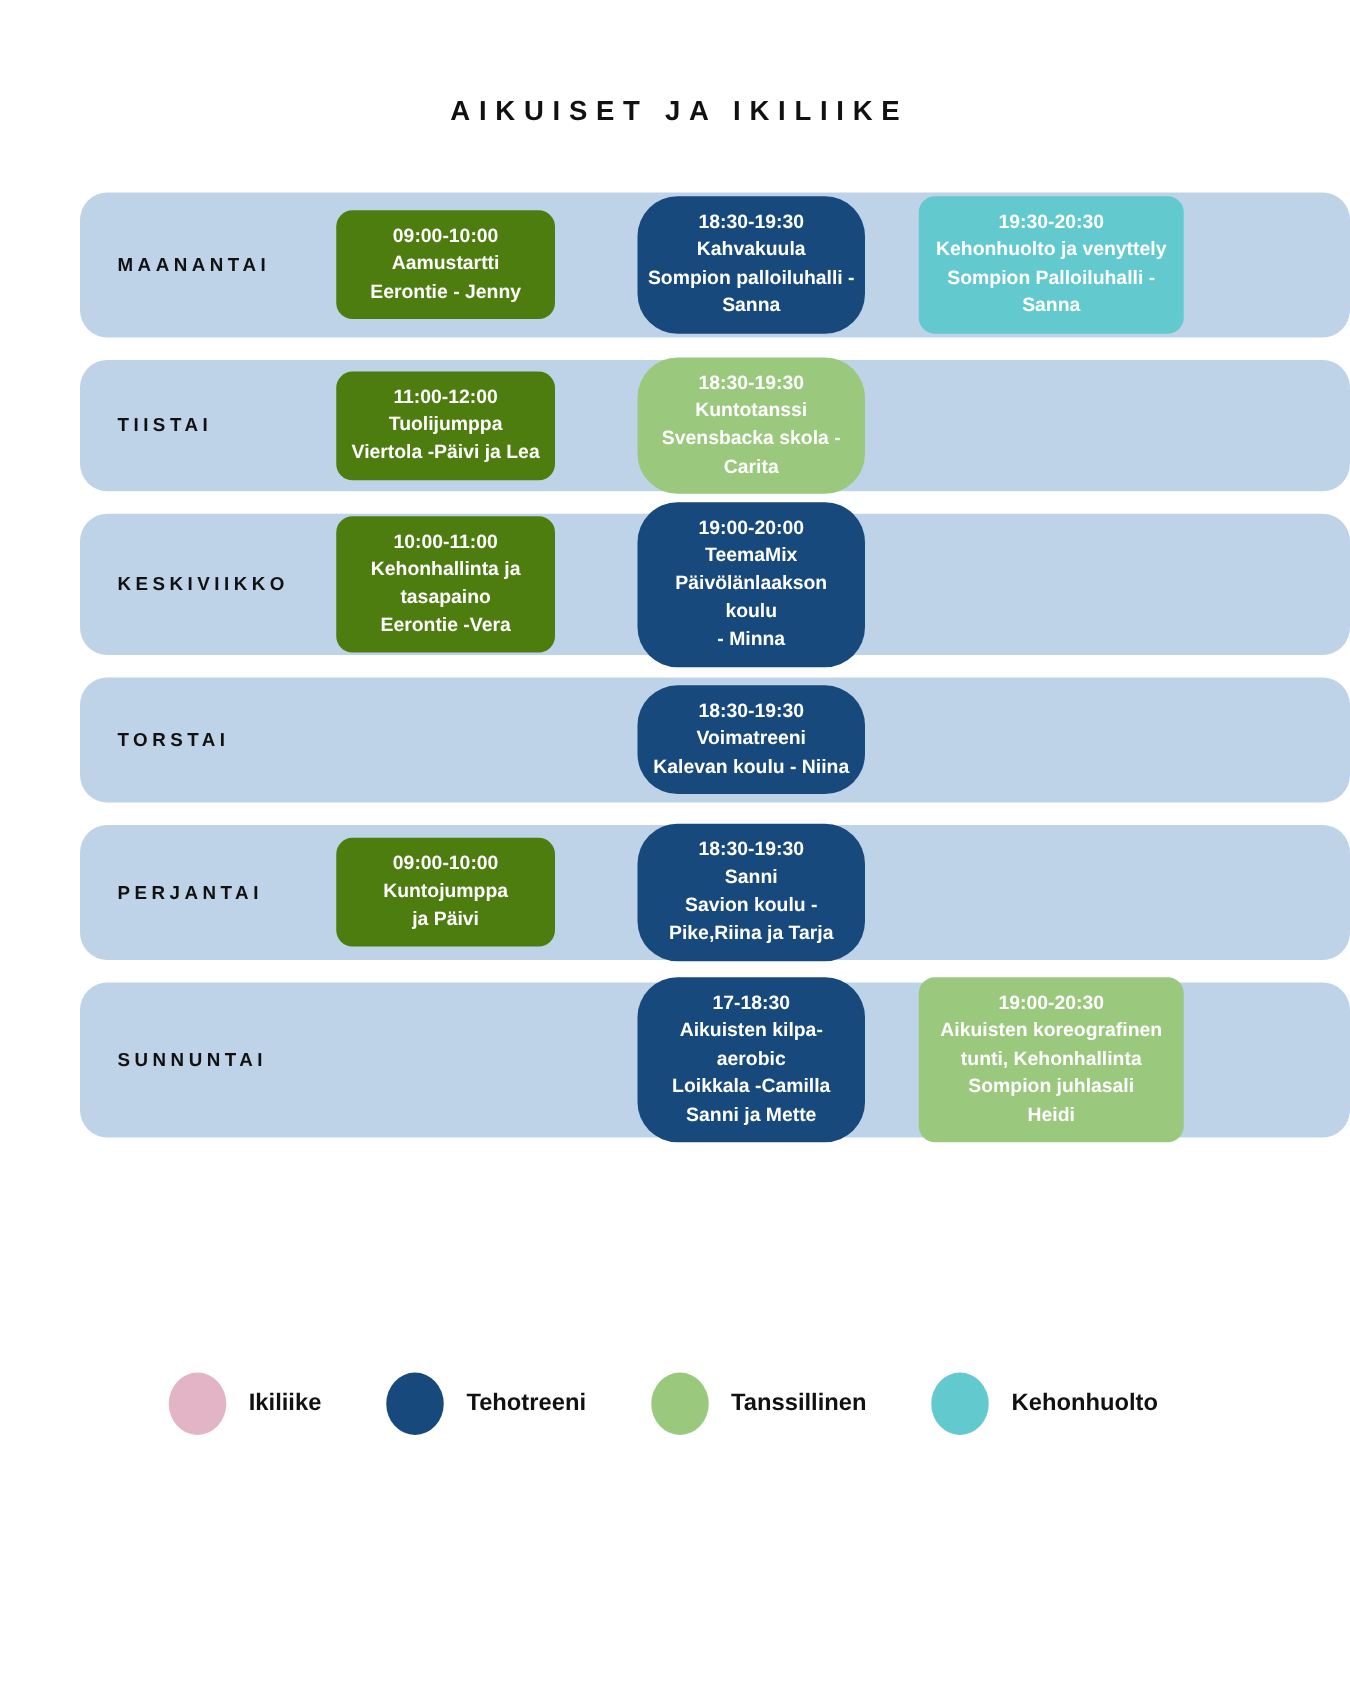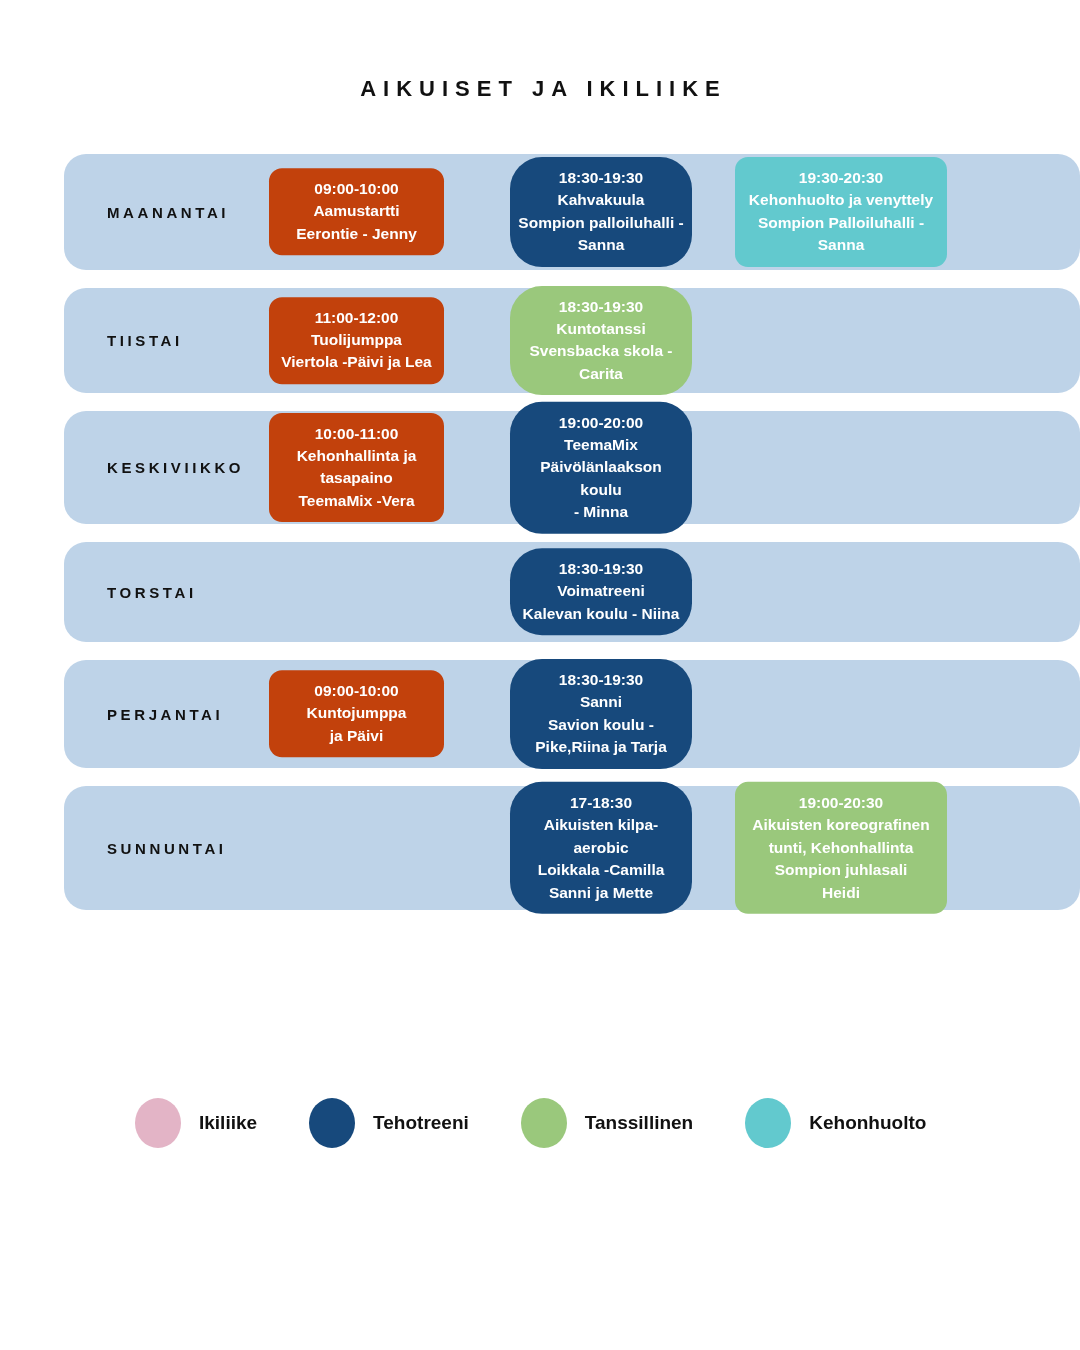--- a/index.html
+++ b/index.html
@@ -56,21 +56,21 @@
     margin-bottom: 18px;
     display: flex;
     align-items: center;
   }
   .day-label {
     flex: 0 0 205px;
     color: #111111;
     font-size: 15px;
     font-weight: bold;
     letter-spacing: 3.6px;
-    padding-left: 43px;
+    padding-left: 30px;
     box-sizing: border-box;
     text-transform: uppercase;
   }
   .slots {
     position: relative;
     flex: 1 1 auto;
     height: 100%;
   }
   .card {
     position: absolute;
@@ -89,21 +89,21 @@
     padding: 10px 8px;
   }
   .card .line { display: block; }
 
   
   .col-1 { left: 0px;   width: 175px; }
   .col-2 { left: 241px; width: 182px; border-radius: 32px; }
   .col-3 { left: 466px; width: 212px; }
 
   
-  .cat-ikiliike     { background: #c2410c; }
+  .cat-ikiliike     { background: #4d7c0f; }
   .cat-tehotreeni   { background: #17497c; }
   .cat-tanssillinen { background: #9ac87c; }
   .cat-kehonhuolto  { background: #62c9ce; }
 
   
   .legend {
     position: absolute;
     left: 0;
     top: 1098px;
     width: 900px;
@@ -178,21 +178,21 @@
           </div>
         </div>
       </div>
       <div class="day-row" style="height: 113px;">
         <div class="day-label">KESKIVIIKKO</div>
         <div class="slots">
           <div class="card col-1 cat-ikiliike">
             <span class="line">10:00-11:00</span>
             <span class="line">Kehonhallinta ja</span>
             <span class="line">tasapaino</span>
-            <span class="line">TeemaMix -Vera</span>
+            <span class="line">Eerontie -Vera</span>
           </div>
           <div class="card col-2 cat-tehotreeni">
             <span class="line">19:00-20:00</span>
             <span class="line">TeemaMix</span>
             <span class="line">Päivölänlaakson koulu</span>
             <span class="line">- Minna</span>
           </div>
         </div>
       </div>
       <div class="day-row" style="height: 100px;">

